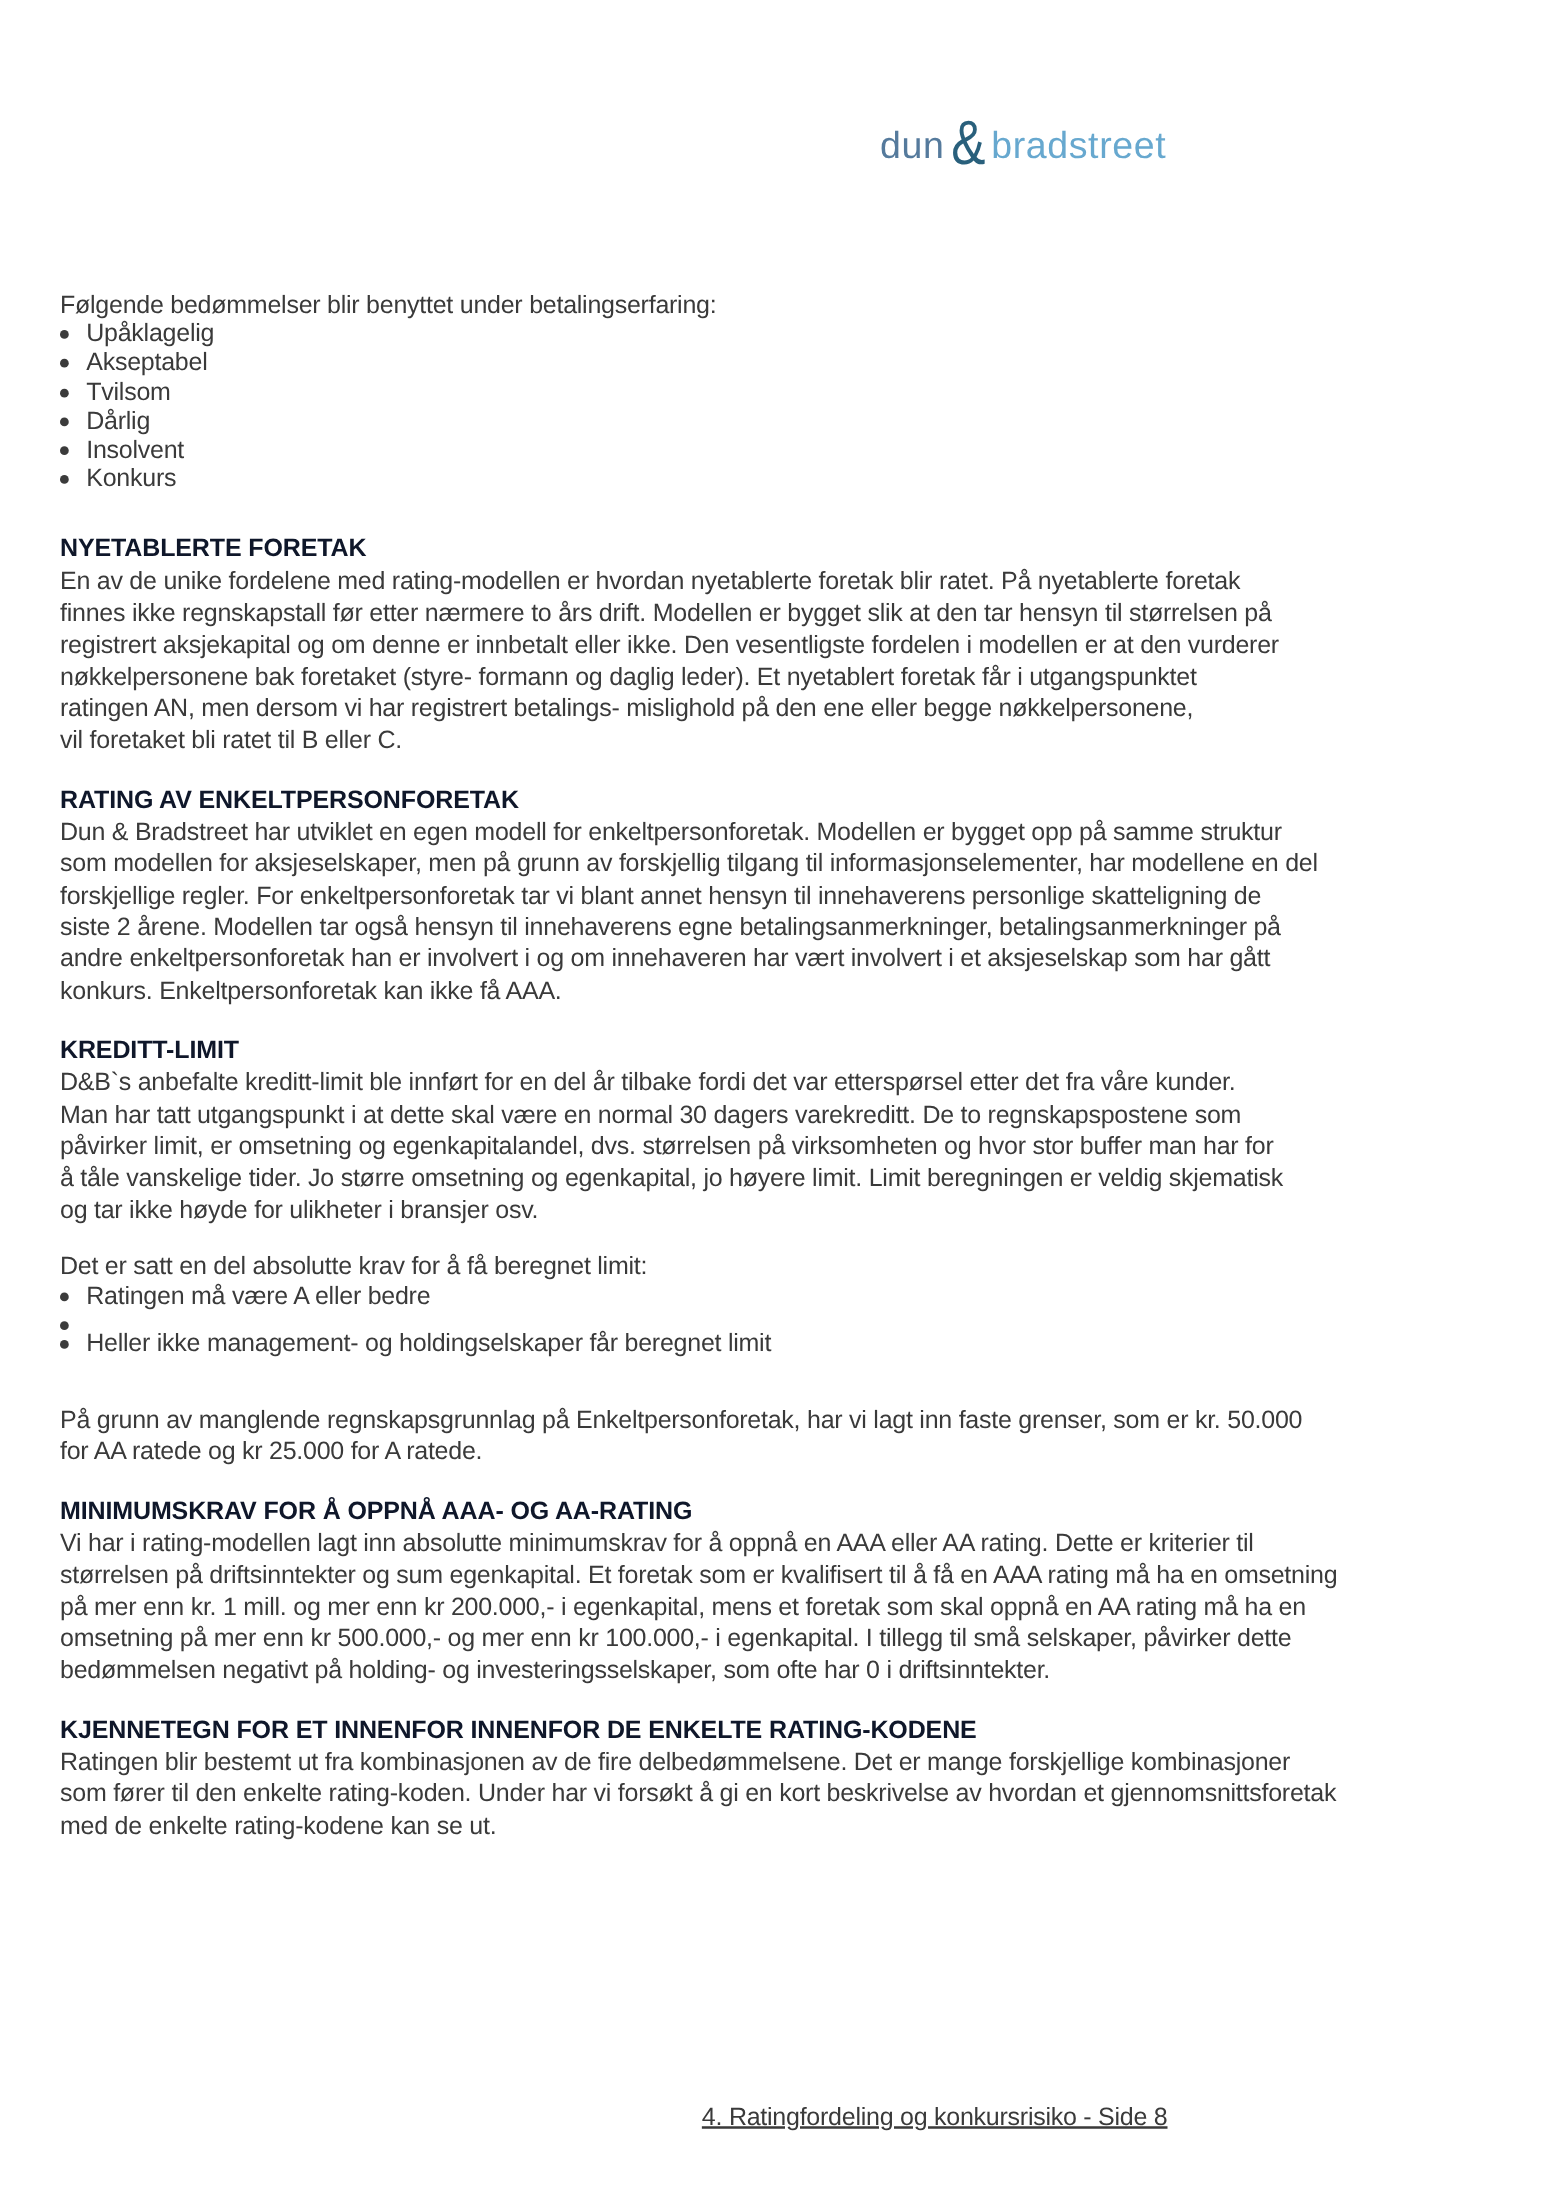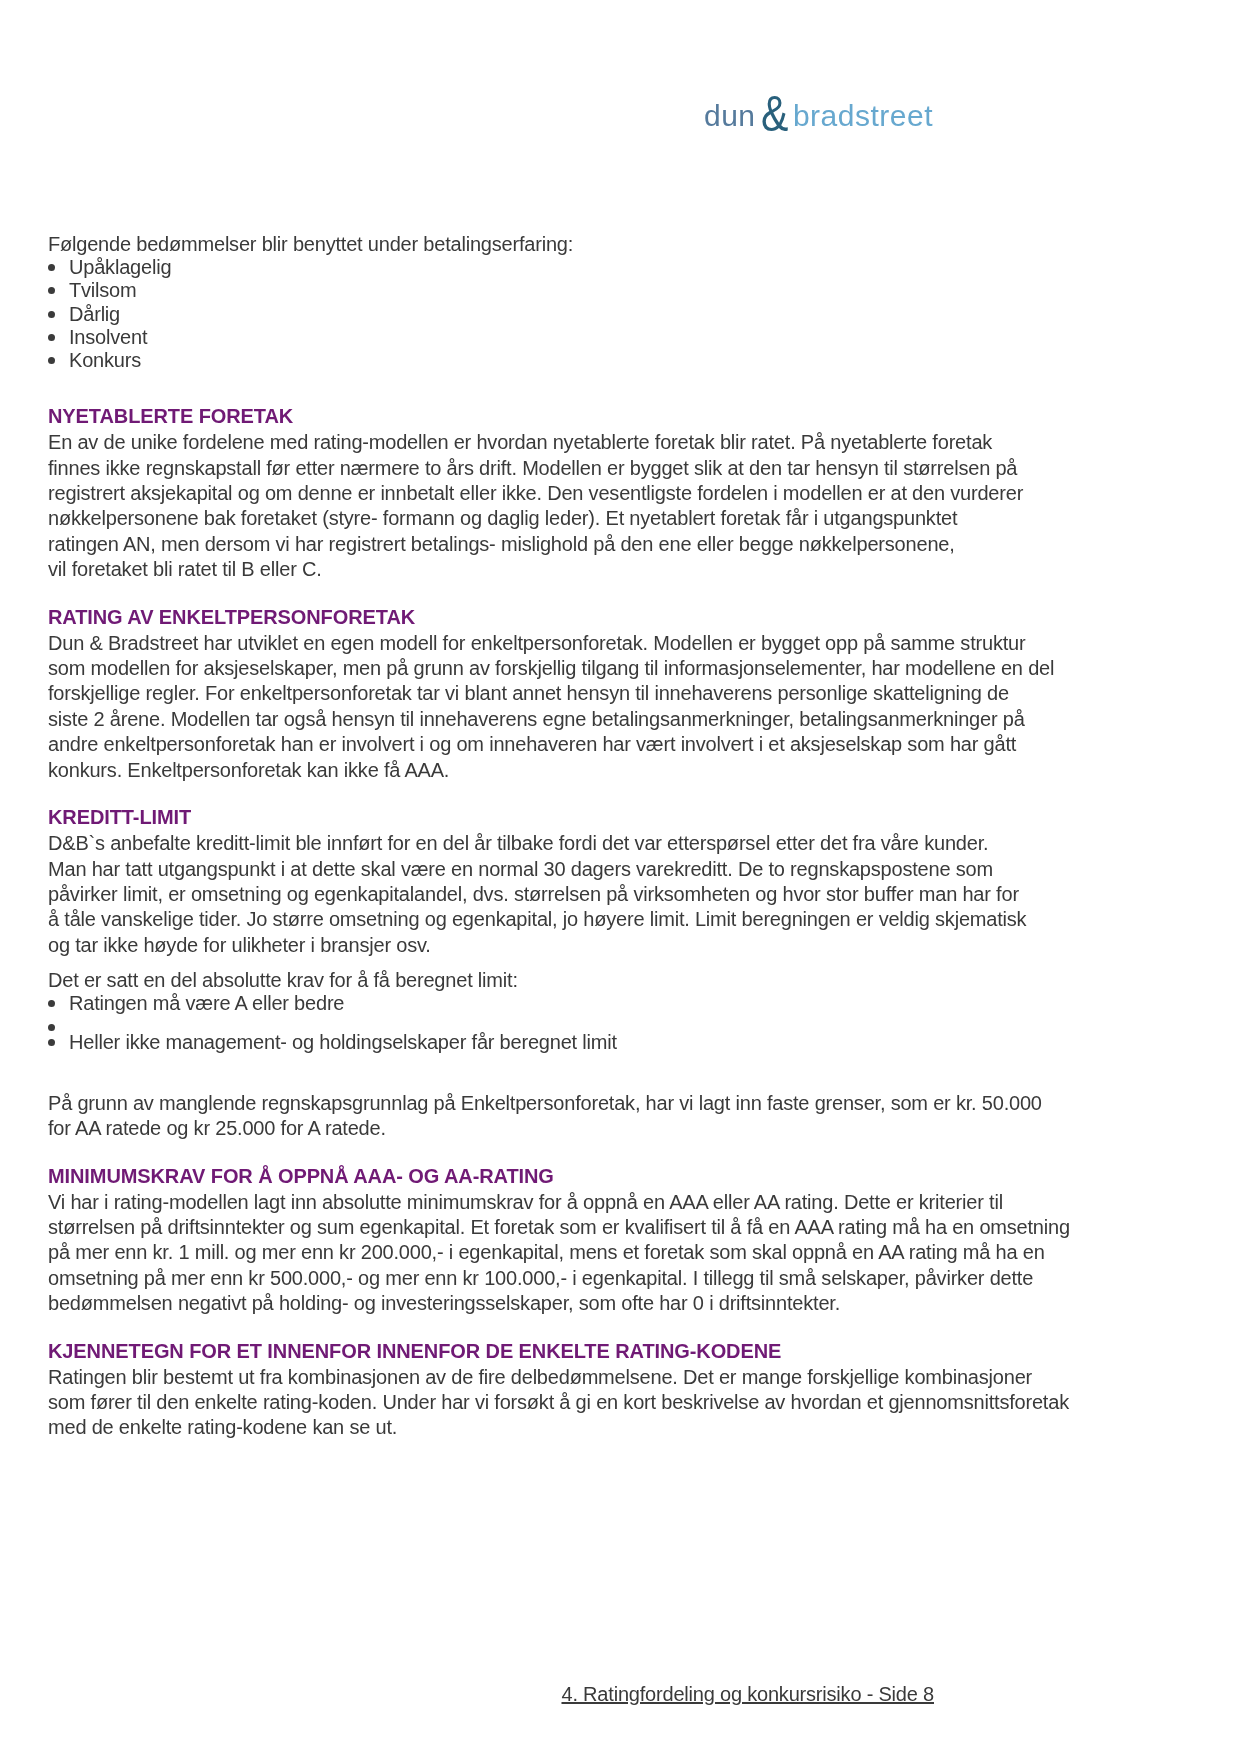--- a/index.html
+++ b/index.html
@@ -42,21 +42,21 @@
   .content {
     padding: 233px 0 0 48px;
     width: 990px;
   }
   .lead {
     font-size: 20px;
     line-height: 23.2px;
     letter-spacing: -0.2px;
     margin: 0;
   }
-  .lead2 { margin-top: 11px; }
+  .lead2 { margin-top: 21px; }
 
   ul.bullets {
     list-style: none;
     margin: 0;
     padding: 0;
   }
   ul.bullets li {
     display: flex;
     font-size: 20px;
     line-height: 23.2px;
@@ -67,21 +67,21 @@
     width: 7px;
     height: 7px;
     border-radius: 50%;
     background: #3b3b3b;
     margin: 8px 14px 0 0;
   }
 
   .section-heading {
     font-size: 20px;
     font-weight: bold;
-    color: #701a75;
+    color: #0f172a;
     line-height: 22px;
     letter-spacing: -0.1px;
     margin: 23px 0 3px 0;
   }
   .first-heading { margin-top: 33px; }
 
   .para {
     font-size: 20px;
     line-height: 25.4px;
     letter-spacing: -0.2px;
@@ -114,20 +114,24 @@
     <span class="logo-word logo-brad">bradstreet</span>
   </div>
 
   <div class="content">
 
     <p class="lead">Følgende bedømmelser blir benyttet under betalingserfaring:</p>
     <ul class="bullets">
       <li>
           <span class="dot"></span>
           <span>Upåklagelig</span>
+        </li>
+      <li>
+          <span class="dot"></span>
+          <span>Akseptabel</span>
         </li>
       <li>
           <span class="dot"></span>
           <span>Tvilsom</span>
         </li>
       <li>
           <span class="dot"></span>
           <span>Dårlig</span>
         </li>
       <li>

